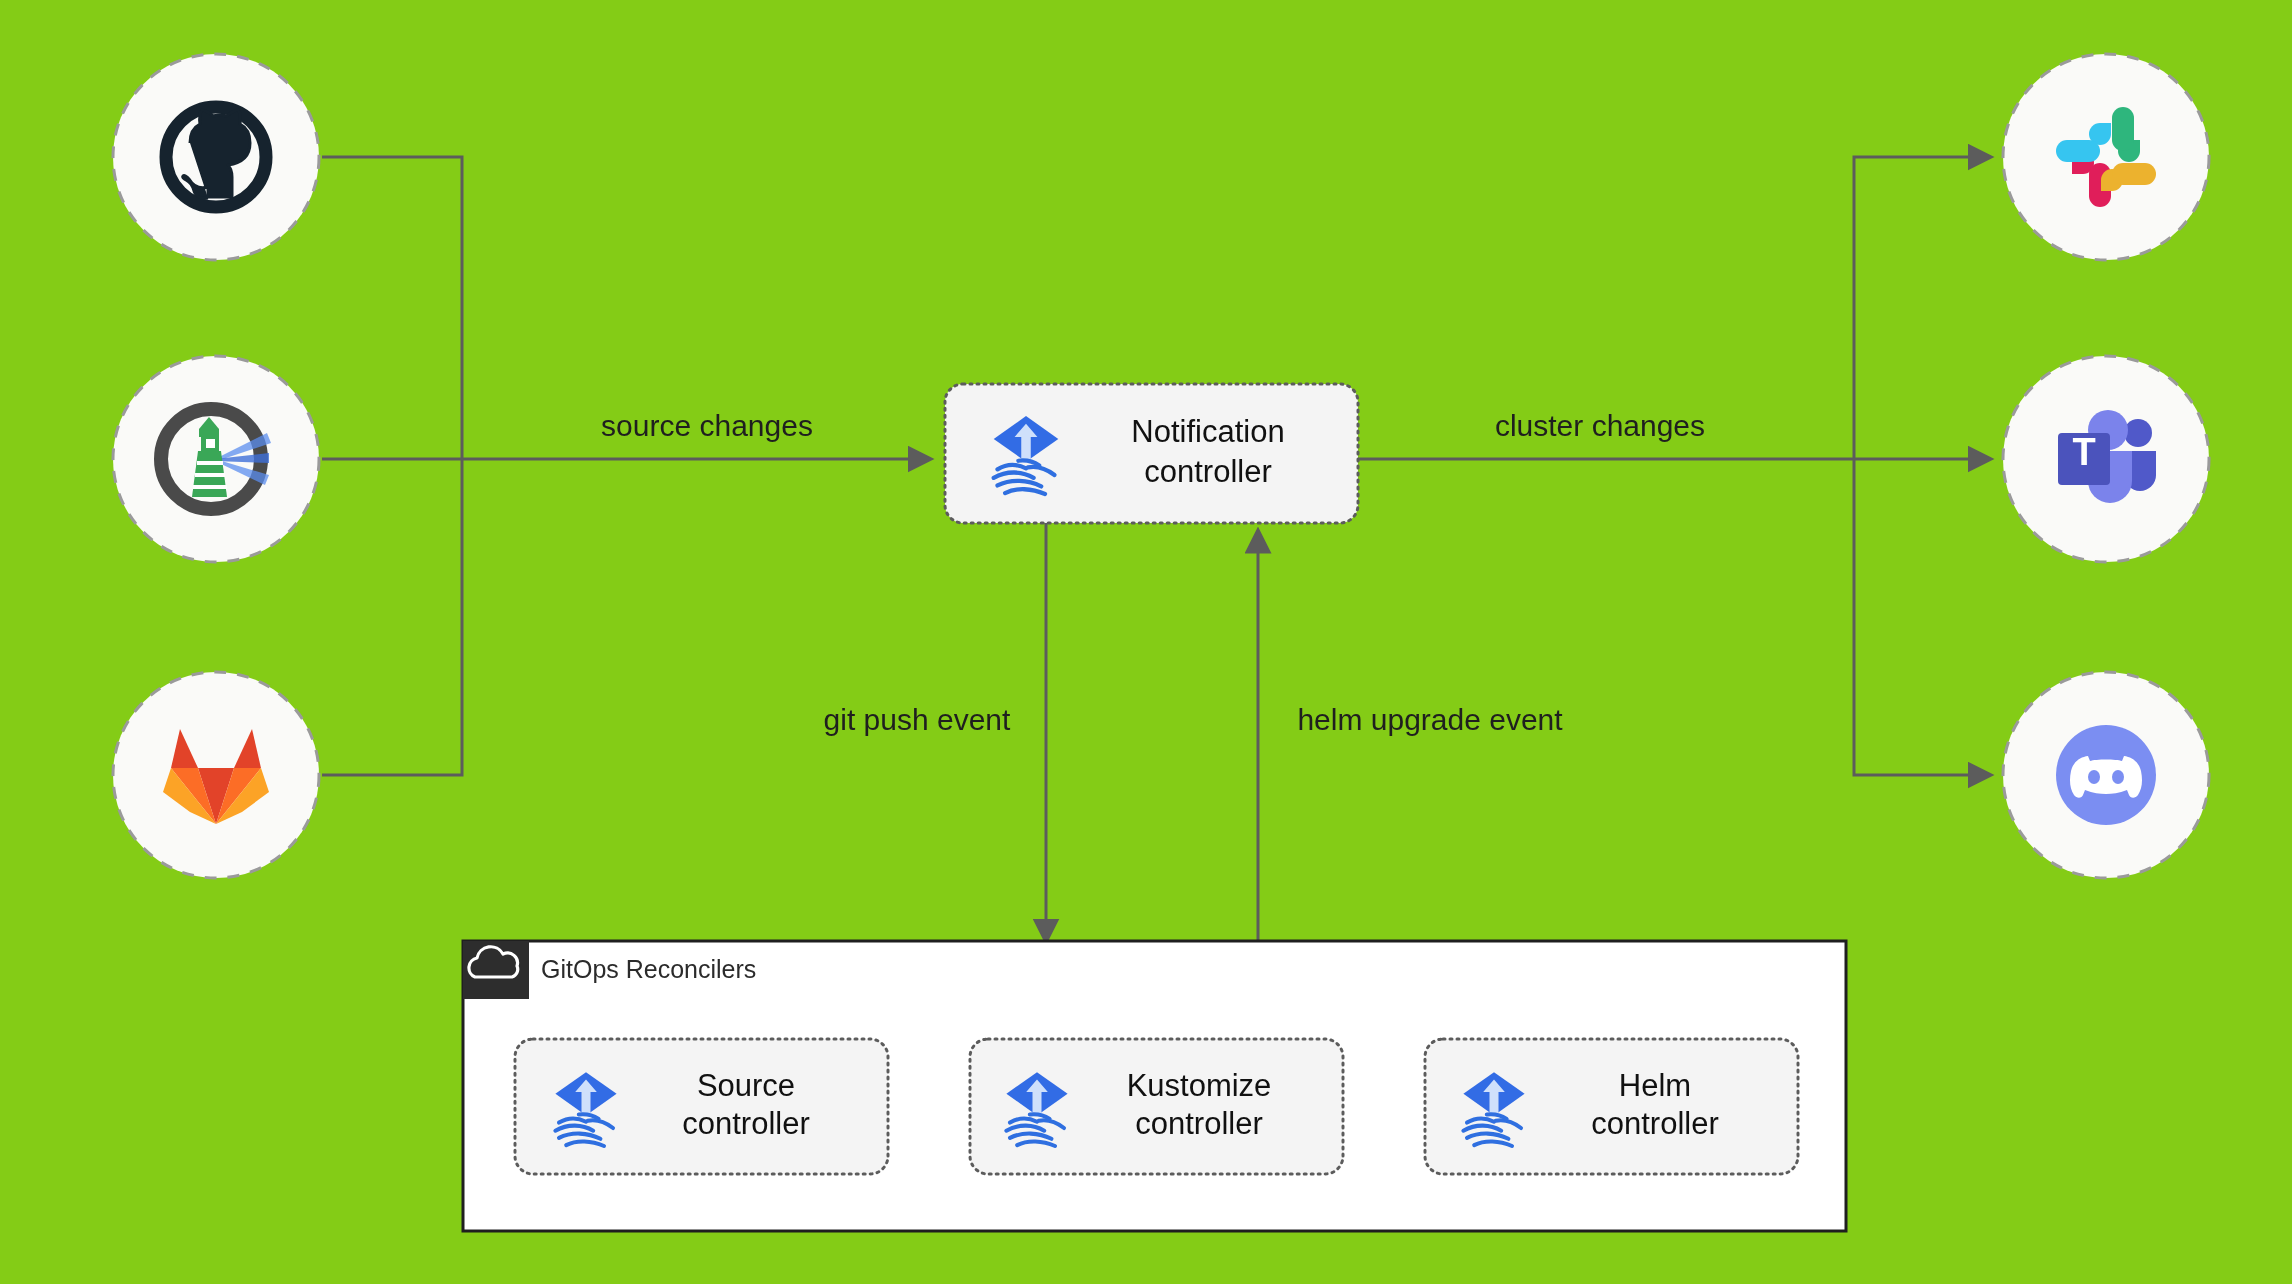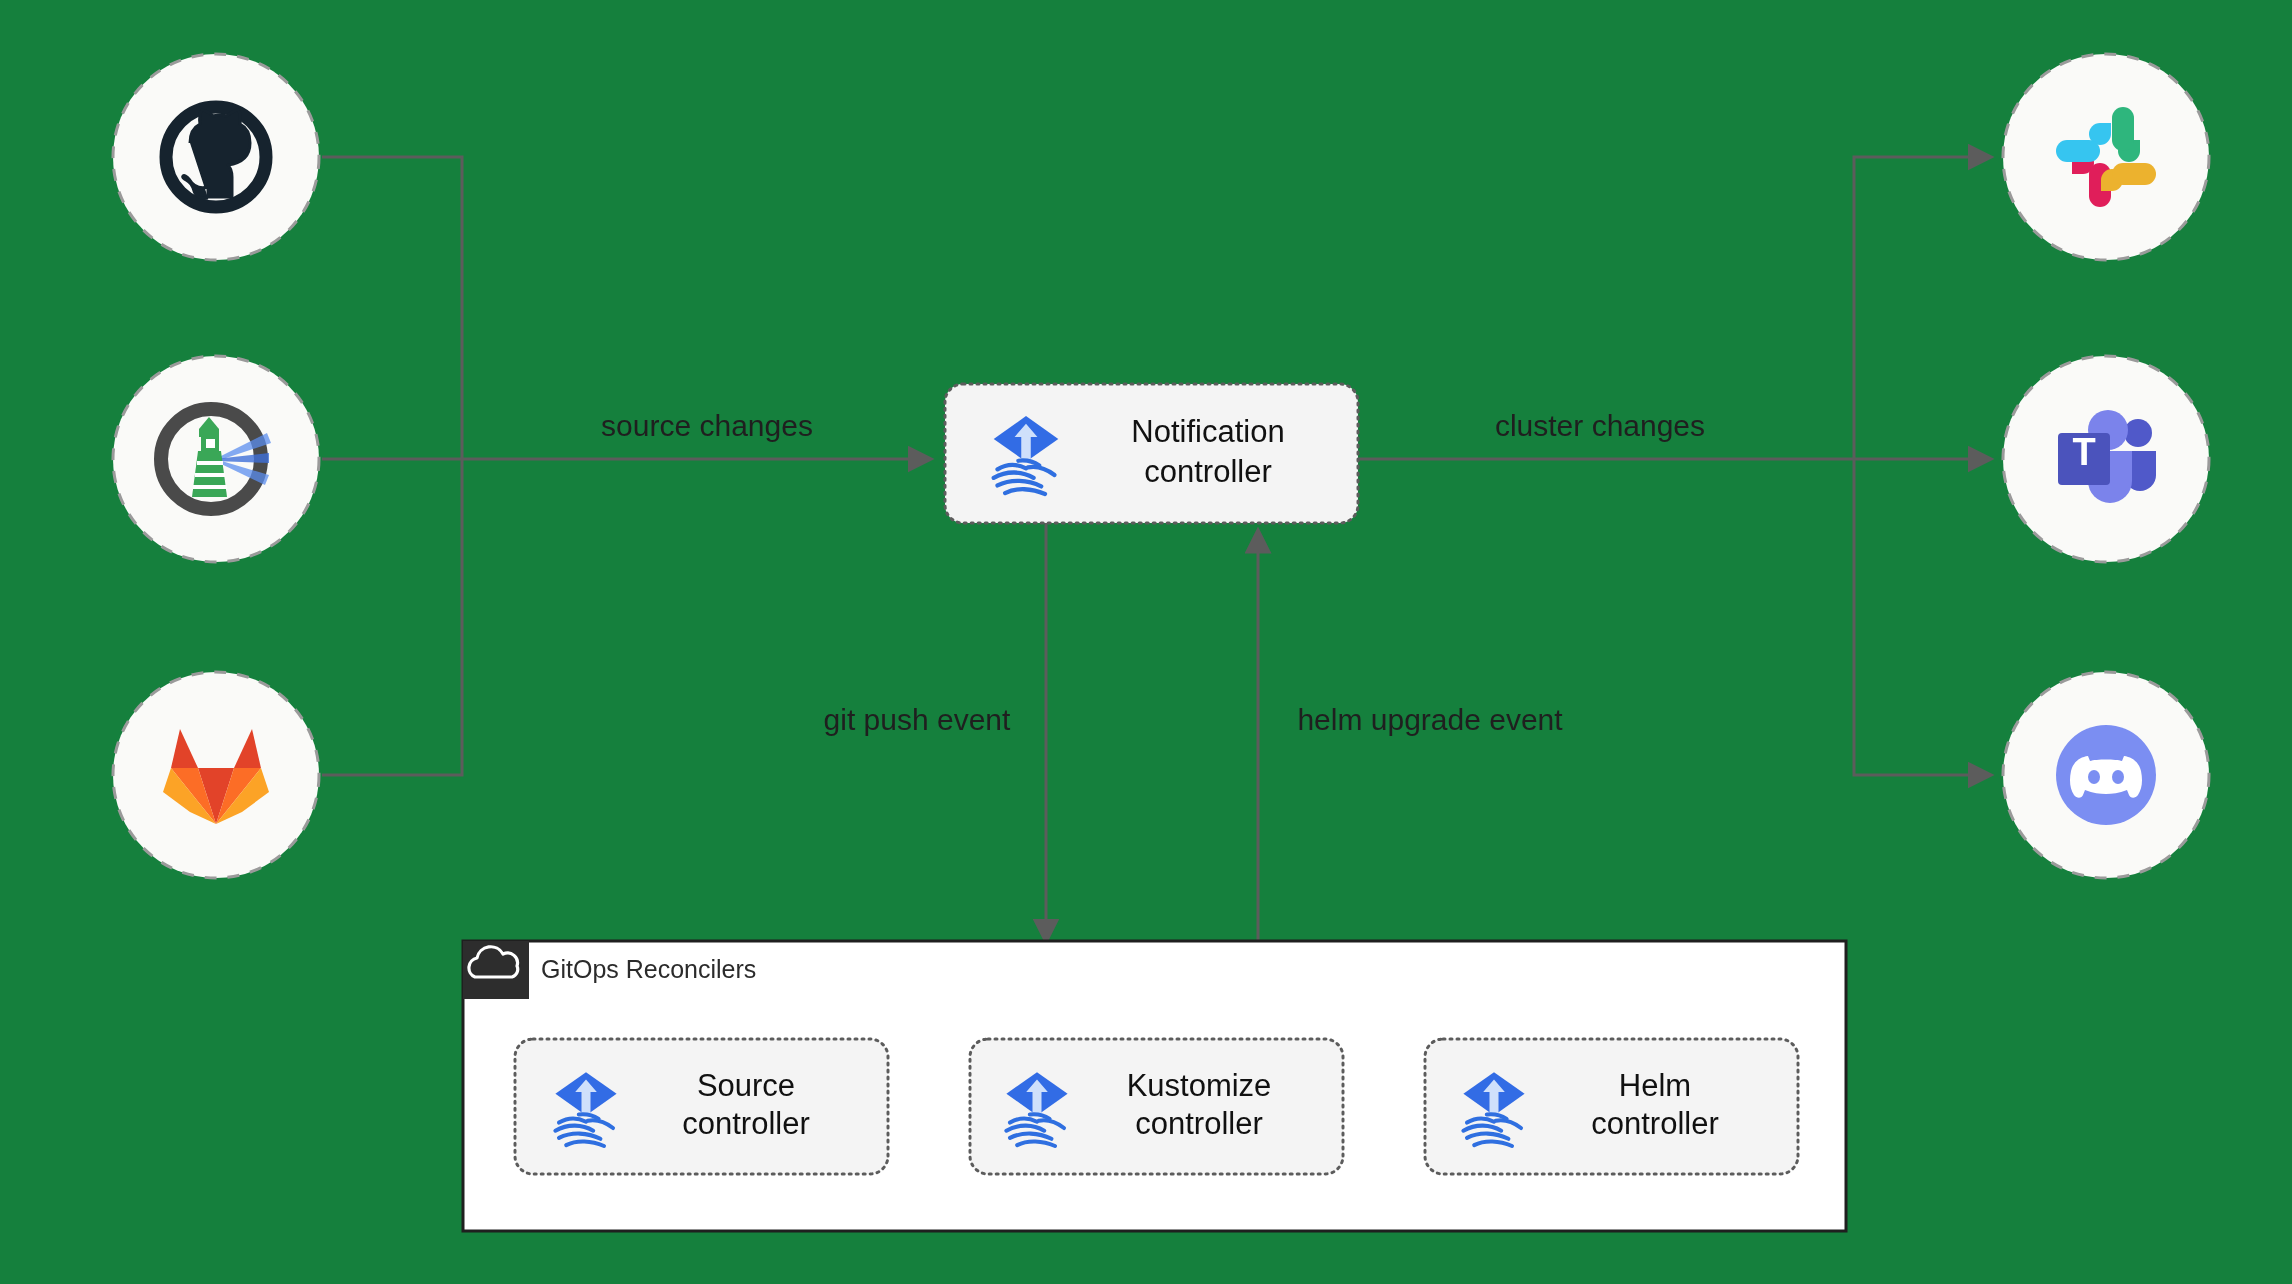--- a/index.html
+++ b/index.html
@@ -10,21 +10,21 @@
   body {
     width: 2292px;
     height: 1284px;
     font-family: "Liberation Sans", sans-serif;
     overflow: hidden;
   }
   #diagram-root {
     position: relative;
     width: 2292px;
     height: 1284px;
-    background: #15803d;
+    background: #84cc16;
   }
   svg.canvas {
     position: absolute;
     top: 0;
     left: 0;
     width: 2292px;
     height: 1284px;
   }
   .edge-line {
     stroke: #5c5c5c;

